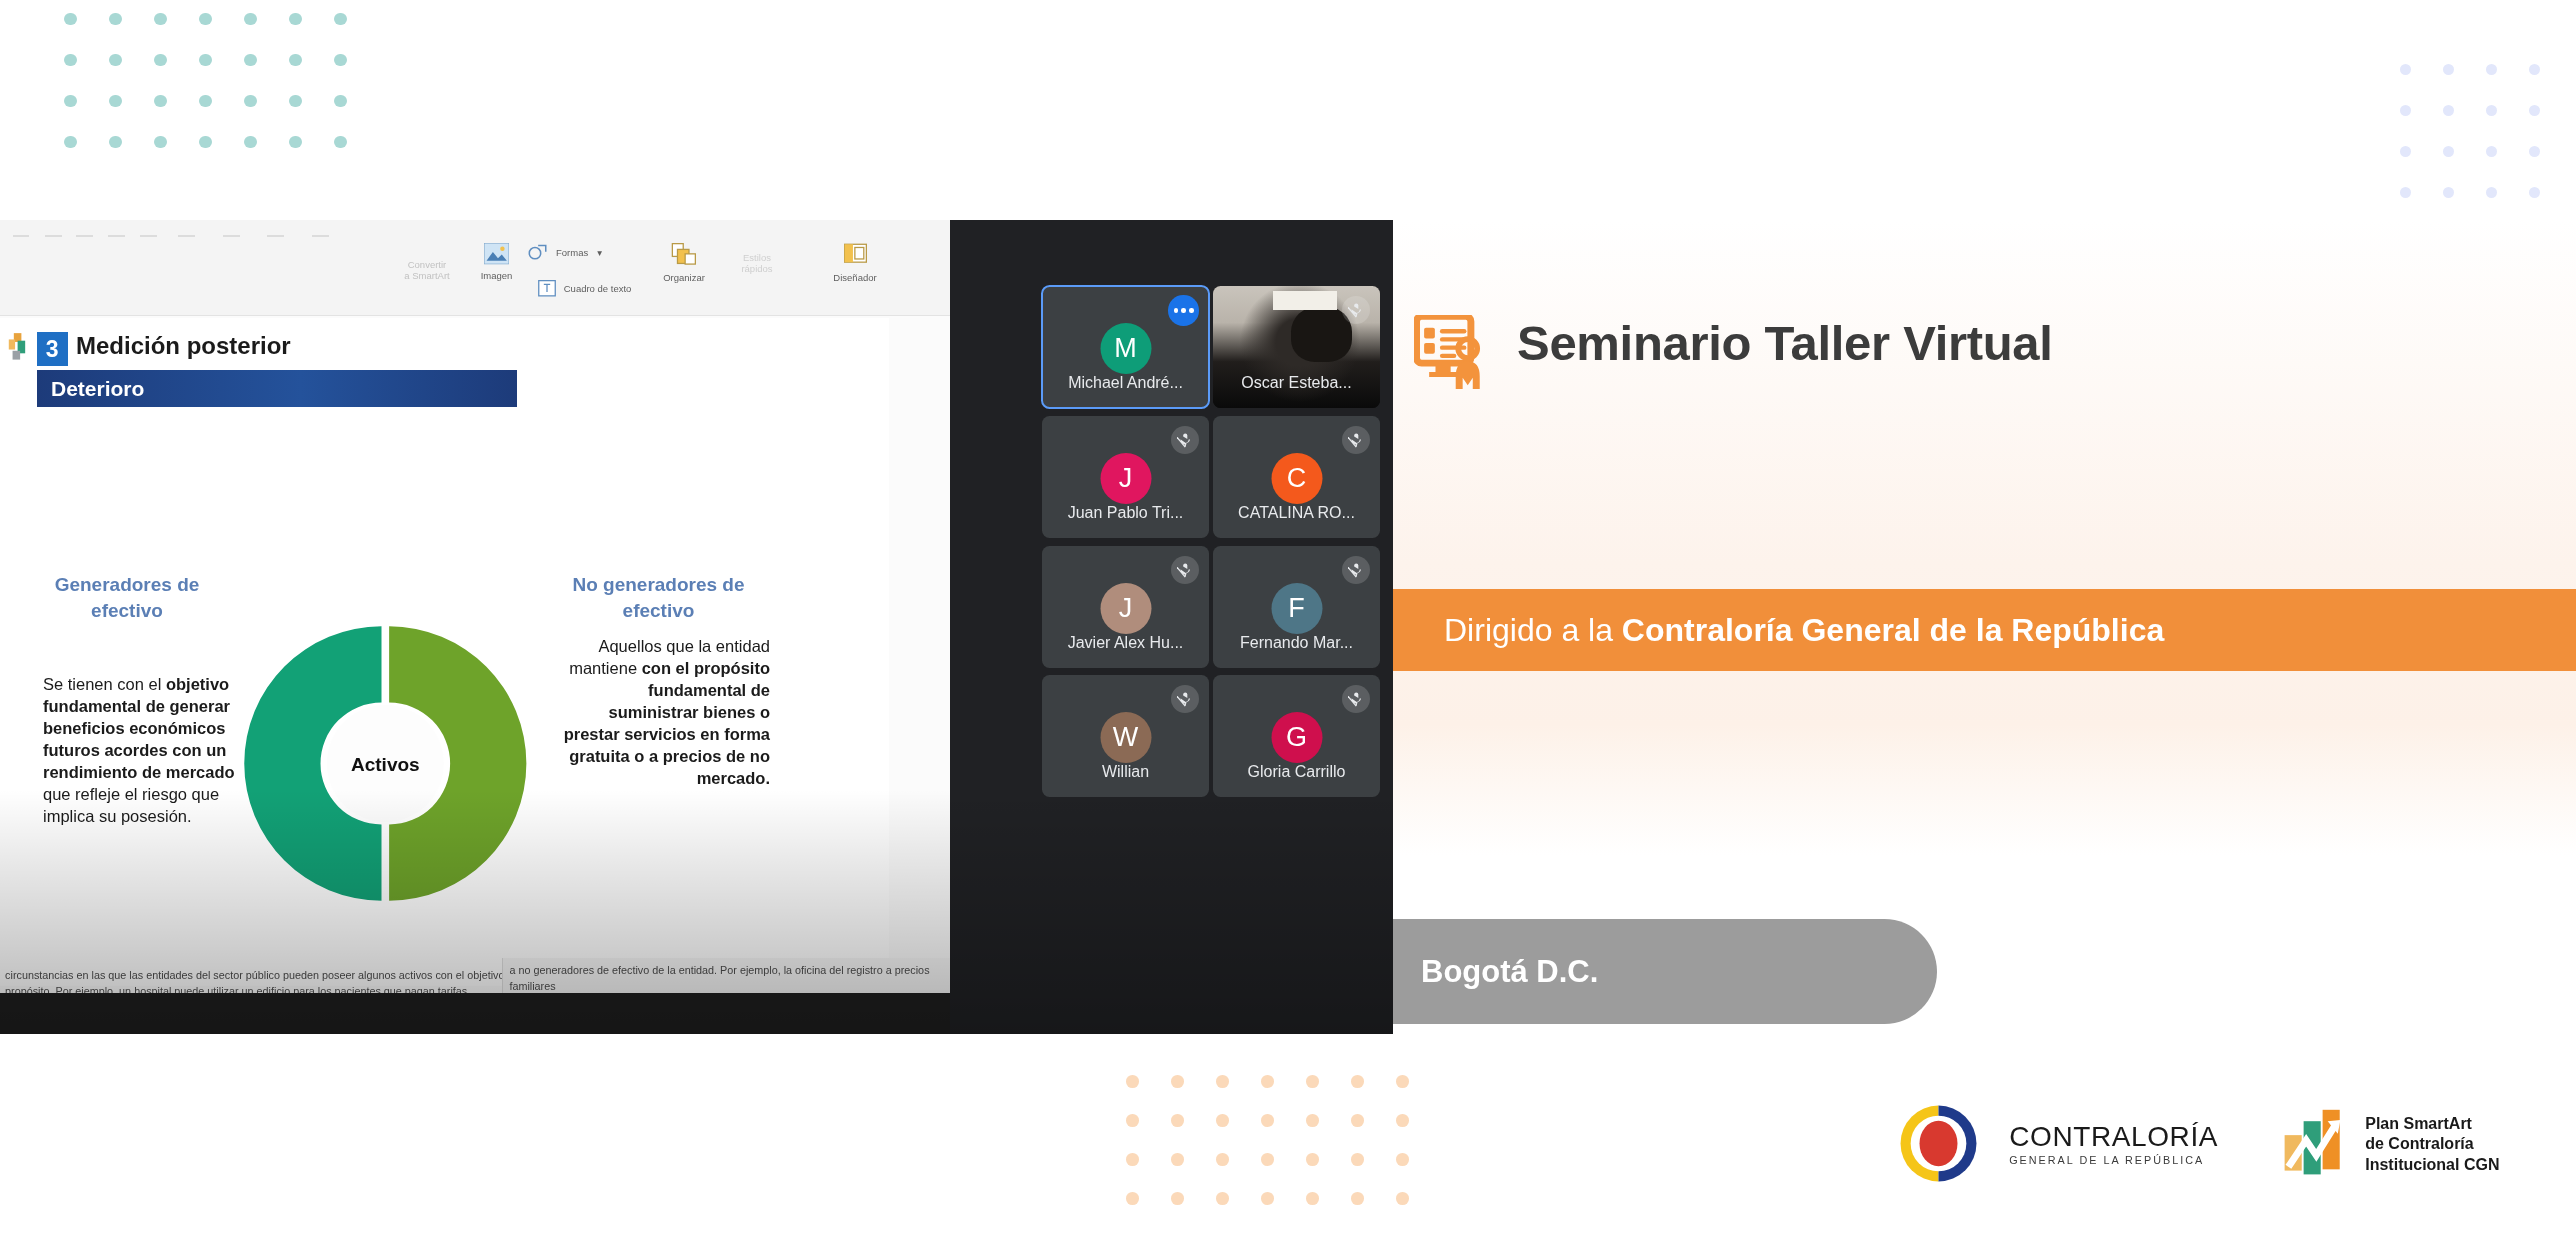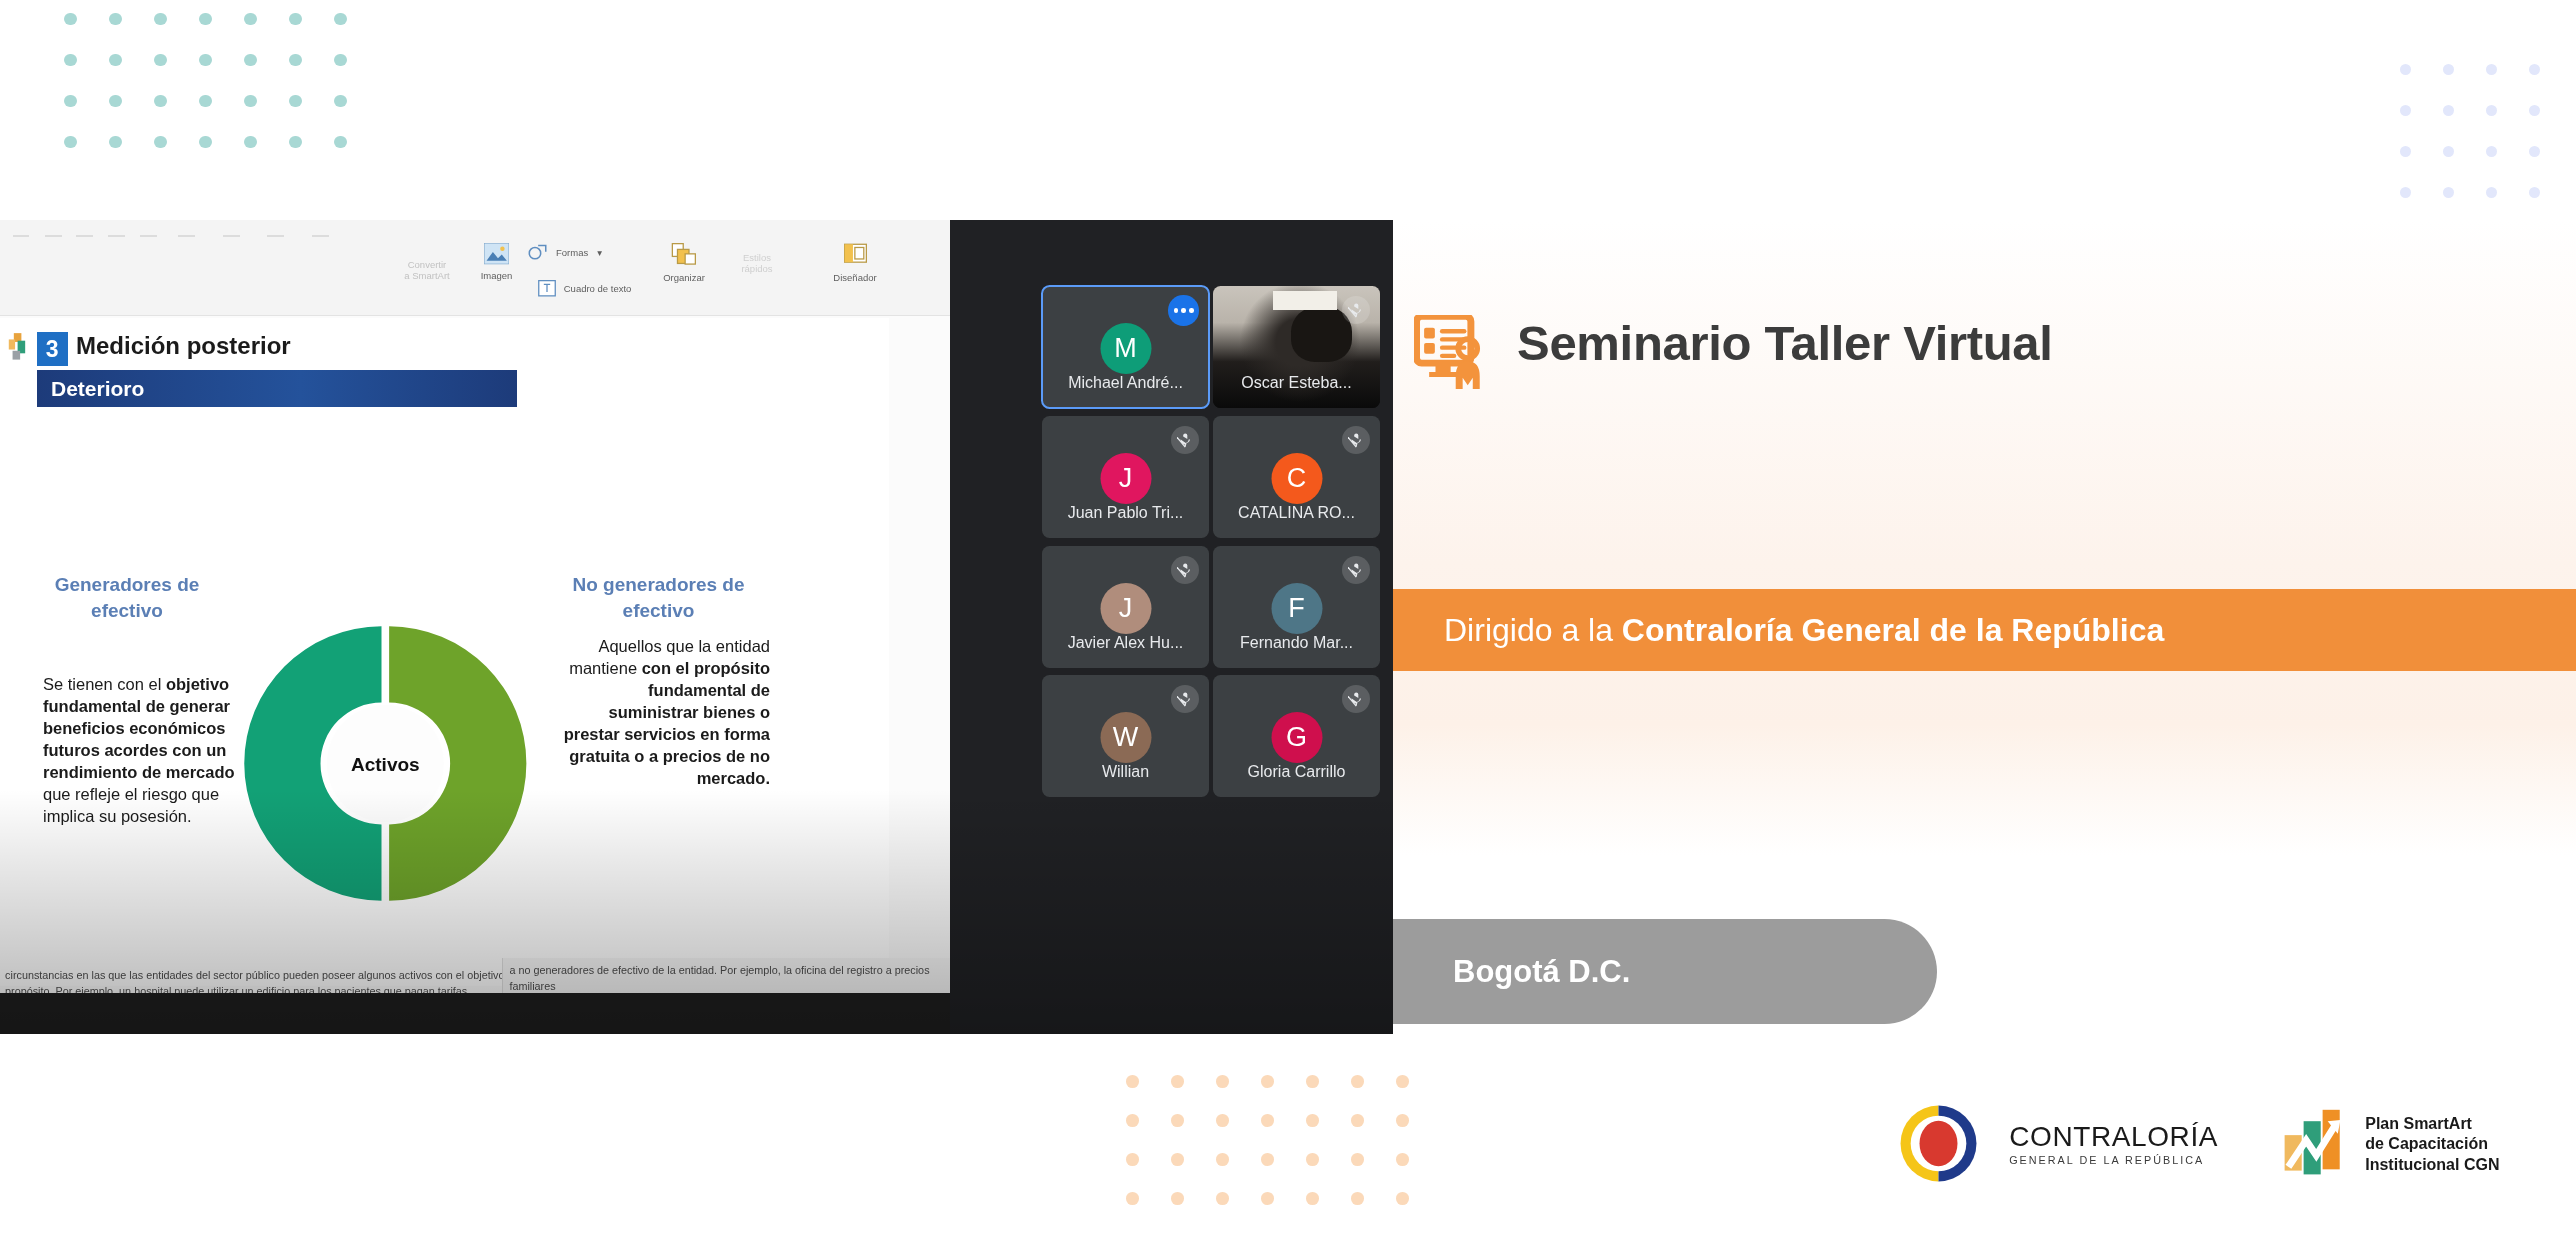--- a/index.html
+++ b/index.html
@@ -48,21 +48,21 @@
   }
   #banner-text{
     margin-left:51px;font-size:32px;color:#ffffff;white-space:nowrap;
   }
   #banner-text b{font-weight:bold;}
 
   #datebox{
     position:absolute;left:1393px;top:919px;width:544px;height:105px;
     background:#9c9c9c;border-radius:0 54px 54px 0;
     display:flex;flex-direction:column;justify-content:center;
-    padding-left:60px;box-sizing:border-box;
+    padding-left:28px;box-sizing:border-box;
   }
   #datebox div{font-size:31px;font-weight:bold;color:#ffffff;line-height:1.28;}
 
   
   #logos{position:absolute;left:1898px;top:1103px;display:flex;align-items:center;gap:64px;}
   .logo{display:flex;align-items:center;gap:10.2px;}
   .logo-text{display:flex;flex-direction:column;line-height:1;margin-left:20px;}
   #contraloria-name{font-size:28px;letter-spacing:0.6px;color:#1a1a1a;}
   #contraloria-sub{font-size:10.8px;letter-spacing:2px;color:#3a3a3a;margin-top:3.8px;}
   .pncgn-text{font-size:16px;font-weight:bold;color:#1a1a1a;line-height:1.26;}
@@ -571,18 +571,18 @@
       <svg width="73" height="76" viewBox="0 0 115 120">
         <rect x="4" y="46" width="27" height="56" fill="#f0b95e"></rect>
         <rect x="34" y="24" width="27" height="84" fill="#2f9e7a"></rect>
         <rect x="64" y="6" width="27" height="94" fill="#ef9025"></rect>
         <path d="M10 96 L38 54 L54 78 L84 30" stroke="#ffffff" stroke-width="11" fill="none"></path>
         <path d="M72 24 L92 22 L88 44 Z" fill="#ffffff"></path>
       </svg>
     </span>
     <span class="pncgn-text">
       <span>Plan SmartArt</span><br>
-      <span>de Capacitación</span><br>
+      <span>de Contraloría</span><br>
       <span>Institucional CGN</span>
     </span>
   </div>
 </div>
 
 
 </body></html>

